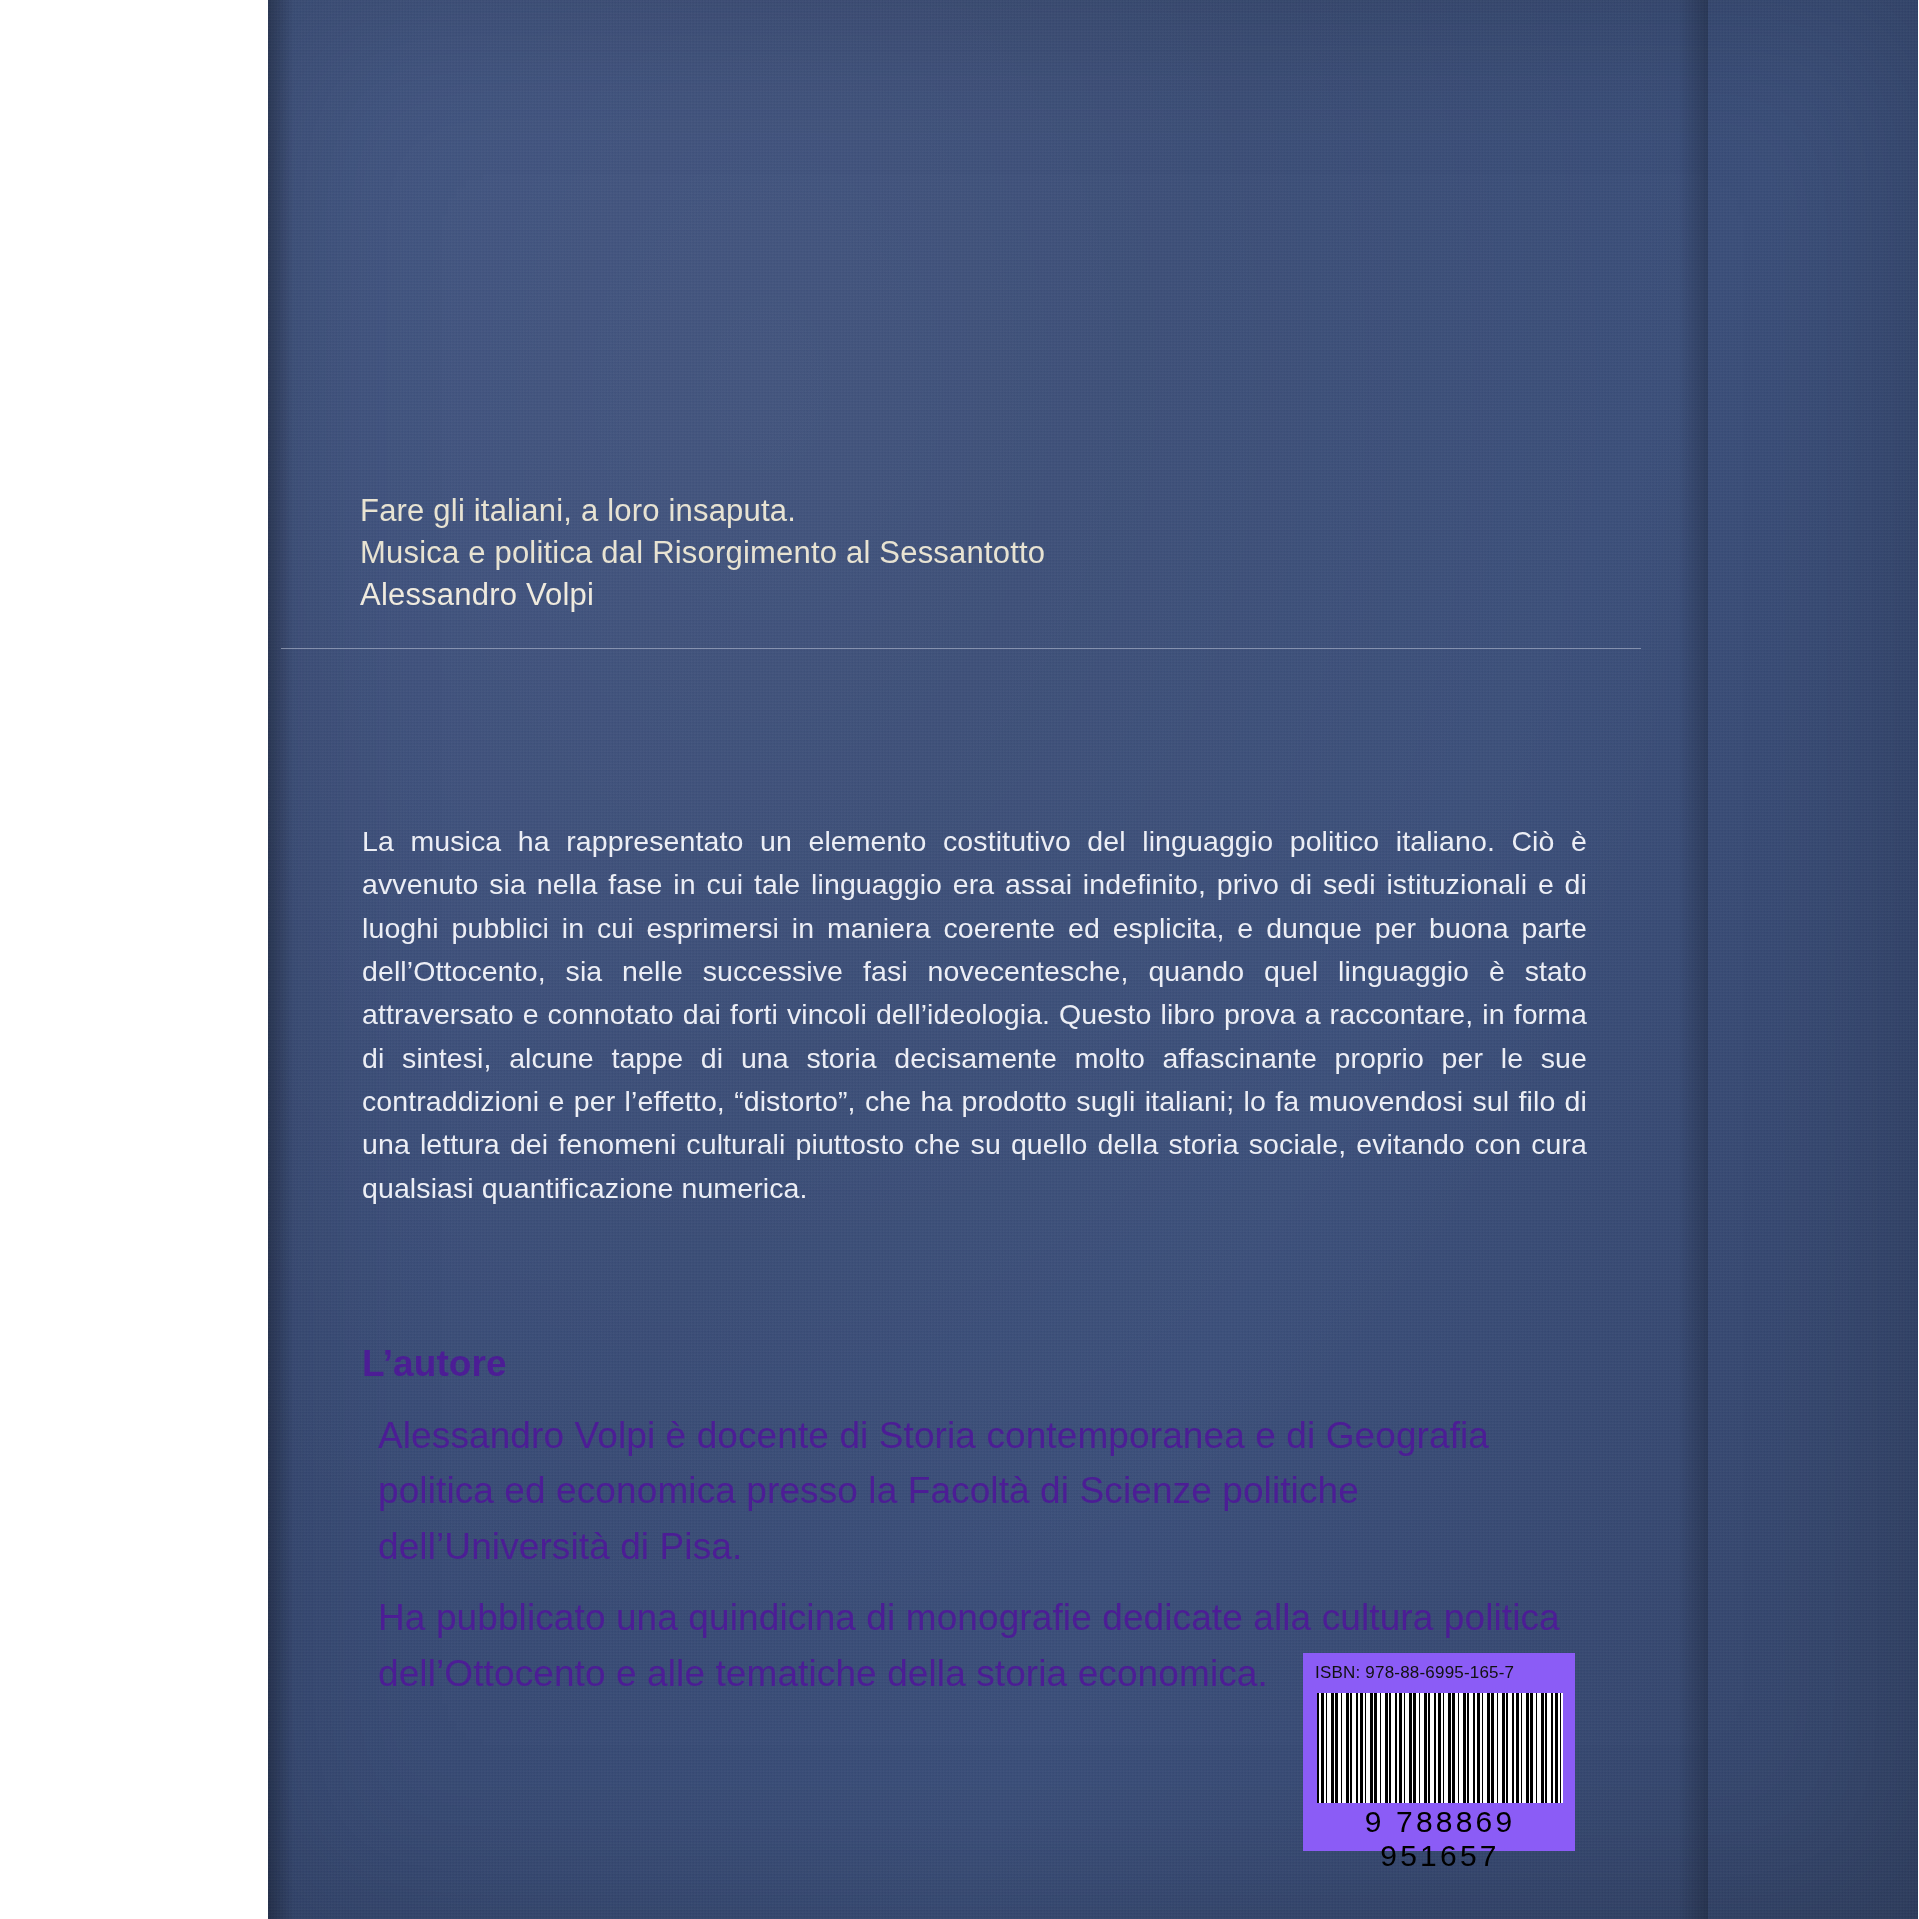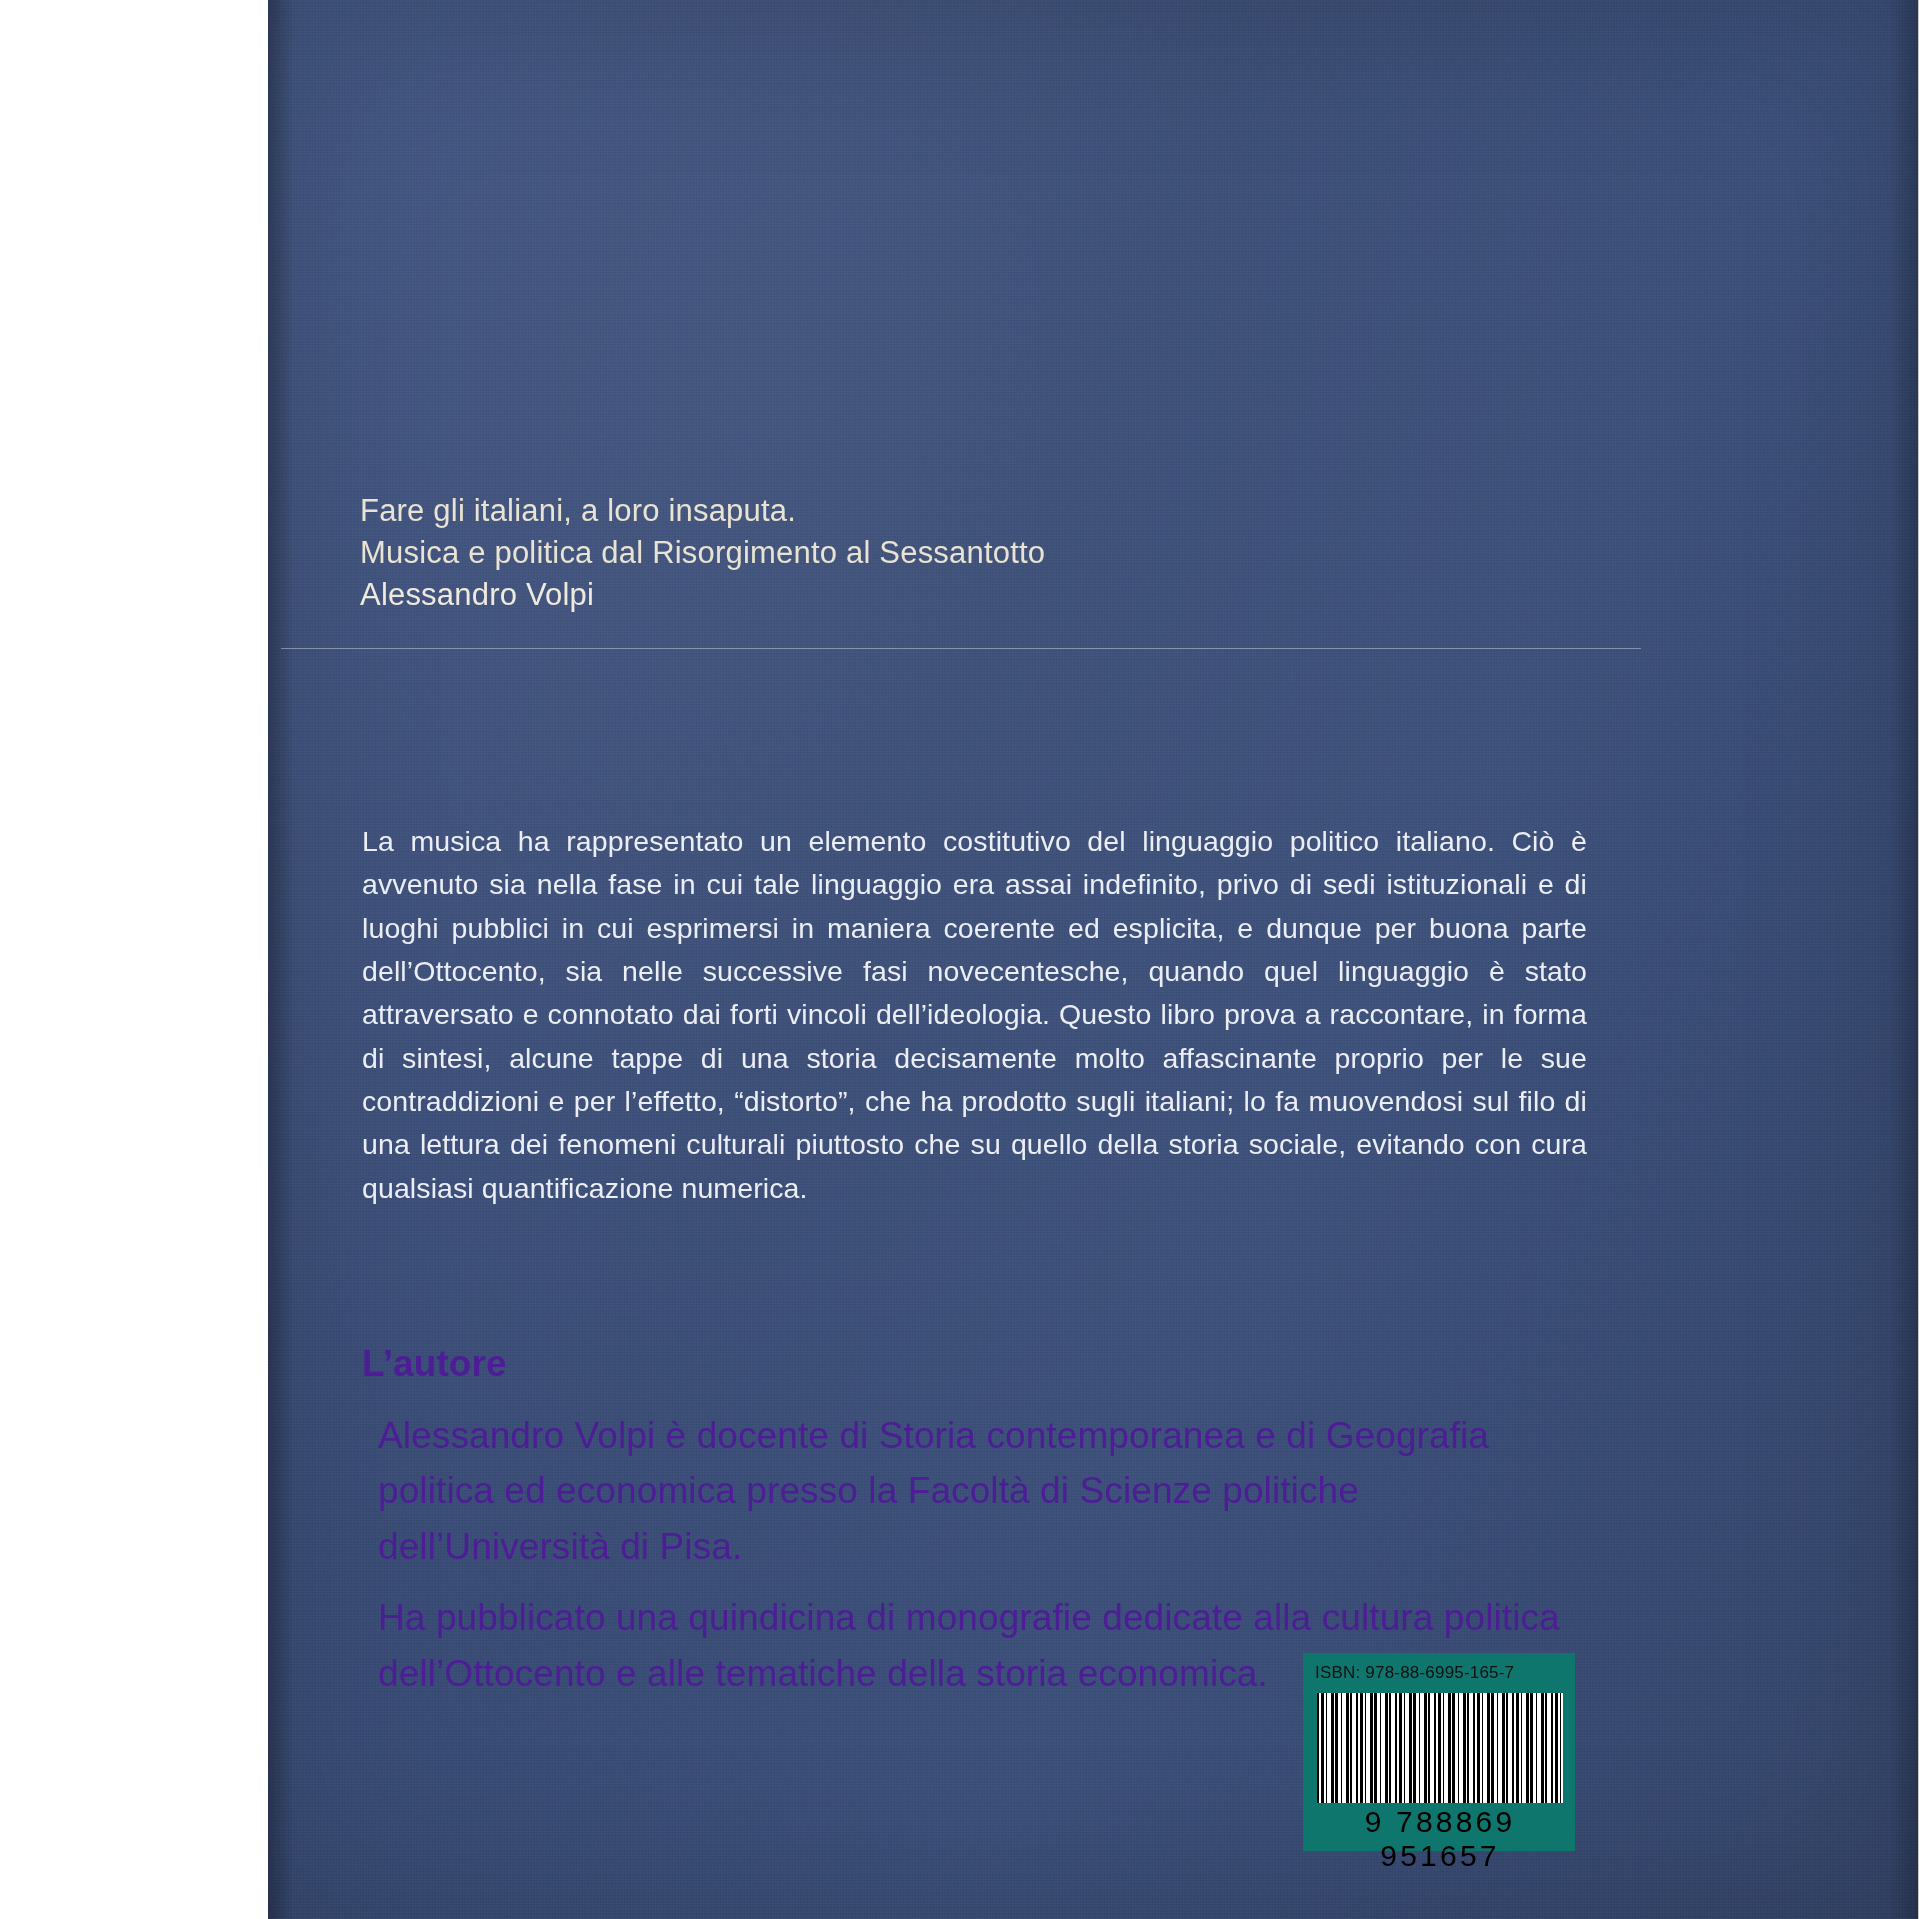--- a/index.html
+++ b/index.html
@@ -8,21 +8,21 @@
     background: #ffffff;
   }
   body {
     width: 1919px;
     height: 1919px;
     overflow: hidden;
     font-family: "Liberation Sans", sans-serif;
   }
   .page {
     position: relative;
-    width: 1919px;
+    width: 1708px;
     height: 1919px;
     background: #ffffff;
   }
   
   .cover {
     position: absolute;
     left: 268px;
     top: 0px;
     width: 1650px;
     height: 1919px;
@@ -111,21 +111,21 @@
     margin-bottom: 2px;
   }
   .author-block p { margin: 16px; }
 
   .isbn-box {
     position: absolute;
     left: 1303px;
     top: 1653px;
     width: 272px;
     height: 198px;
-    background: #0f766e;
+    background: #8b5cf6;
     padding: 0;
   }
   .isbn-text {
     position: absolute;
     left: 12px;
     top: 10px;
     font-size: 17px;
     color: #111;
     letter-spacing: 0.2px;
     font-family: "Liberation Sans", sans-serif;

